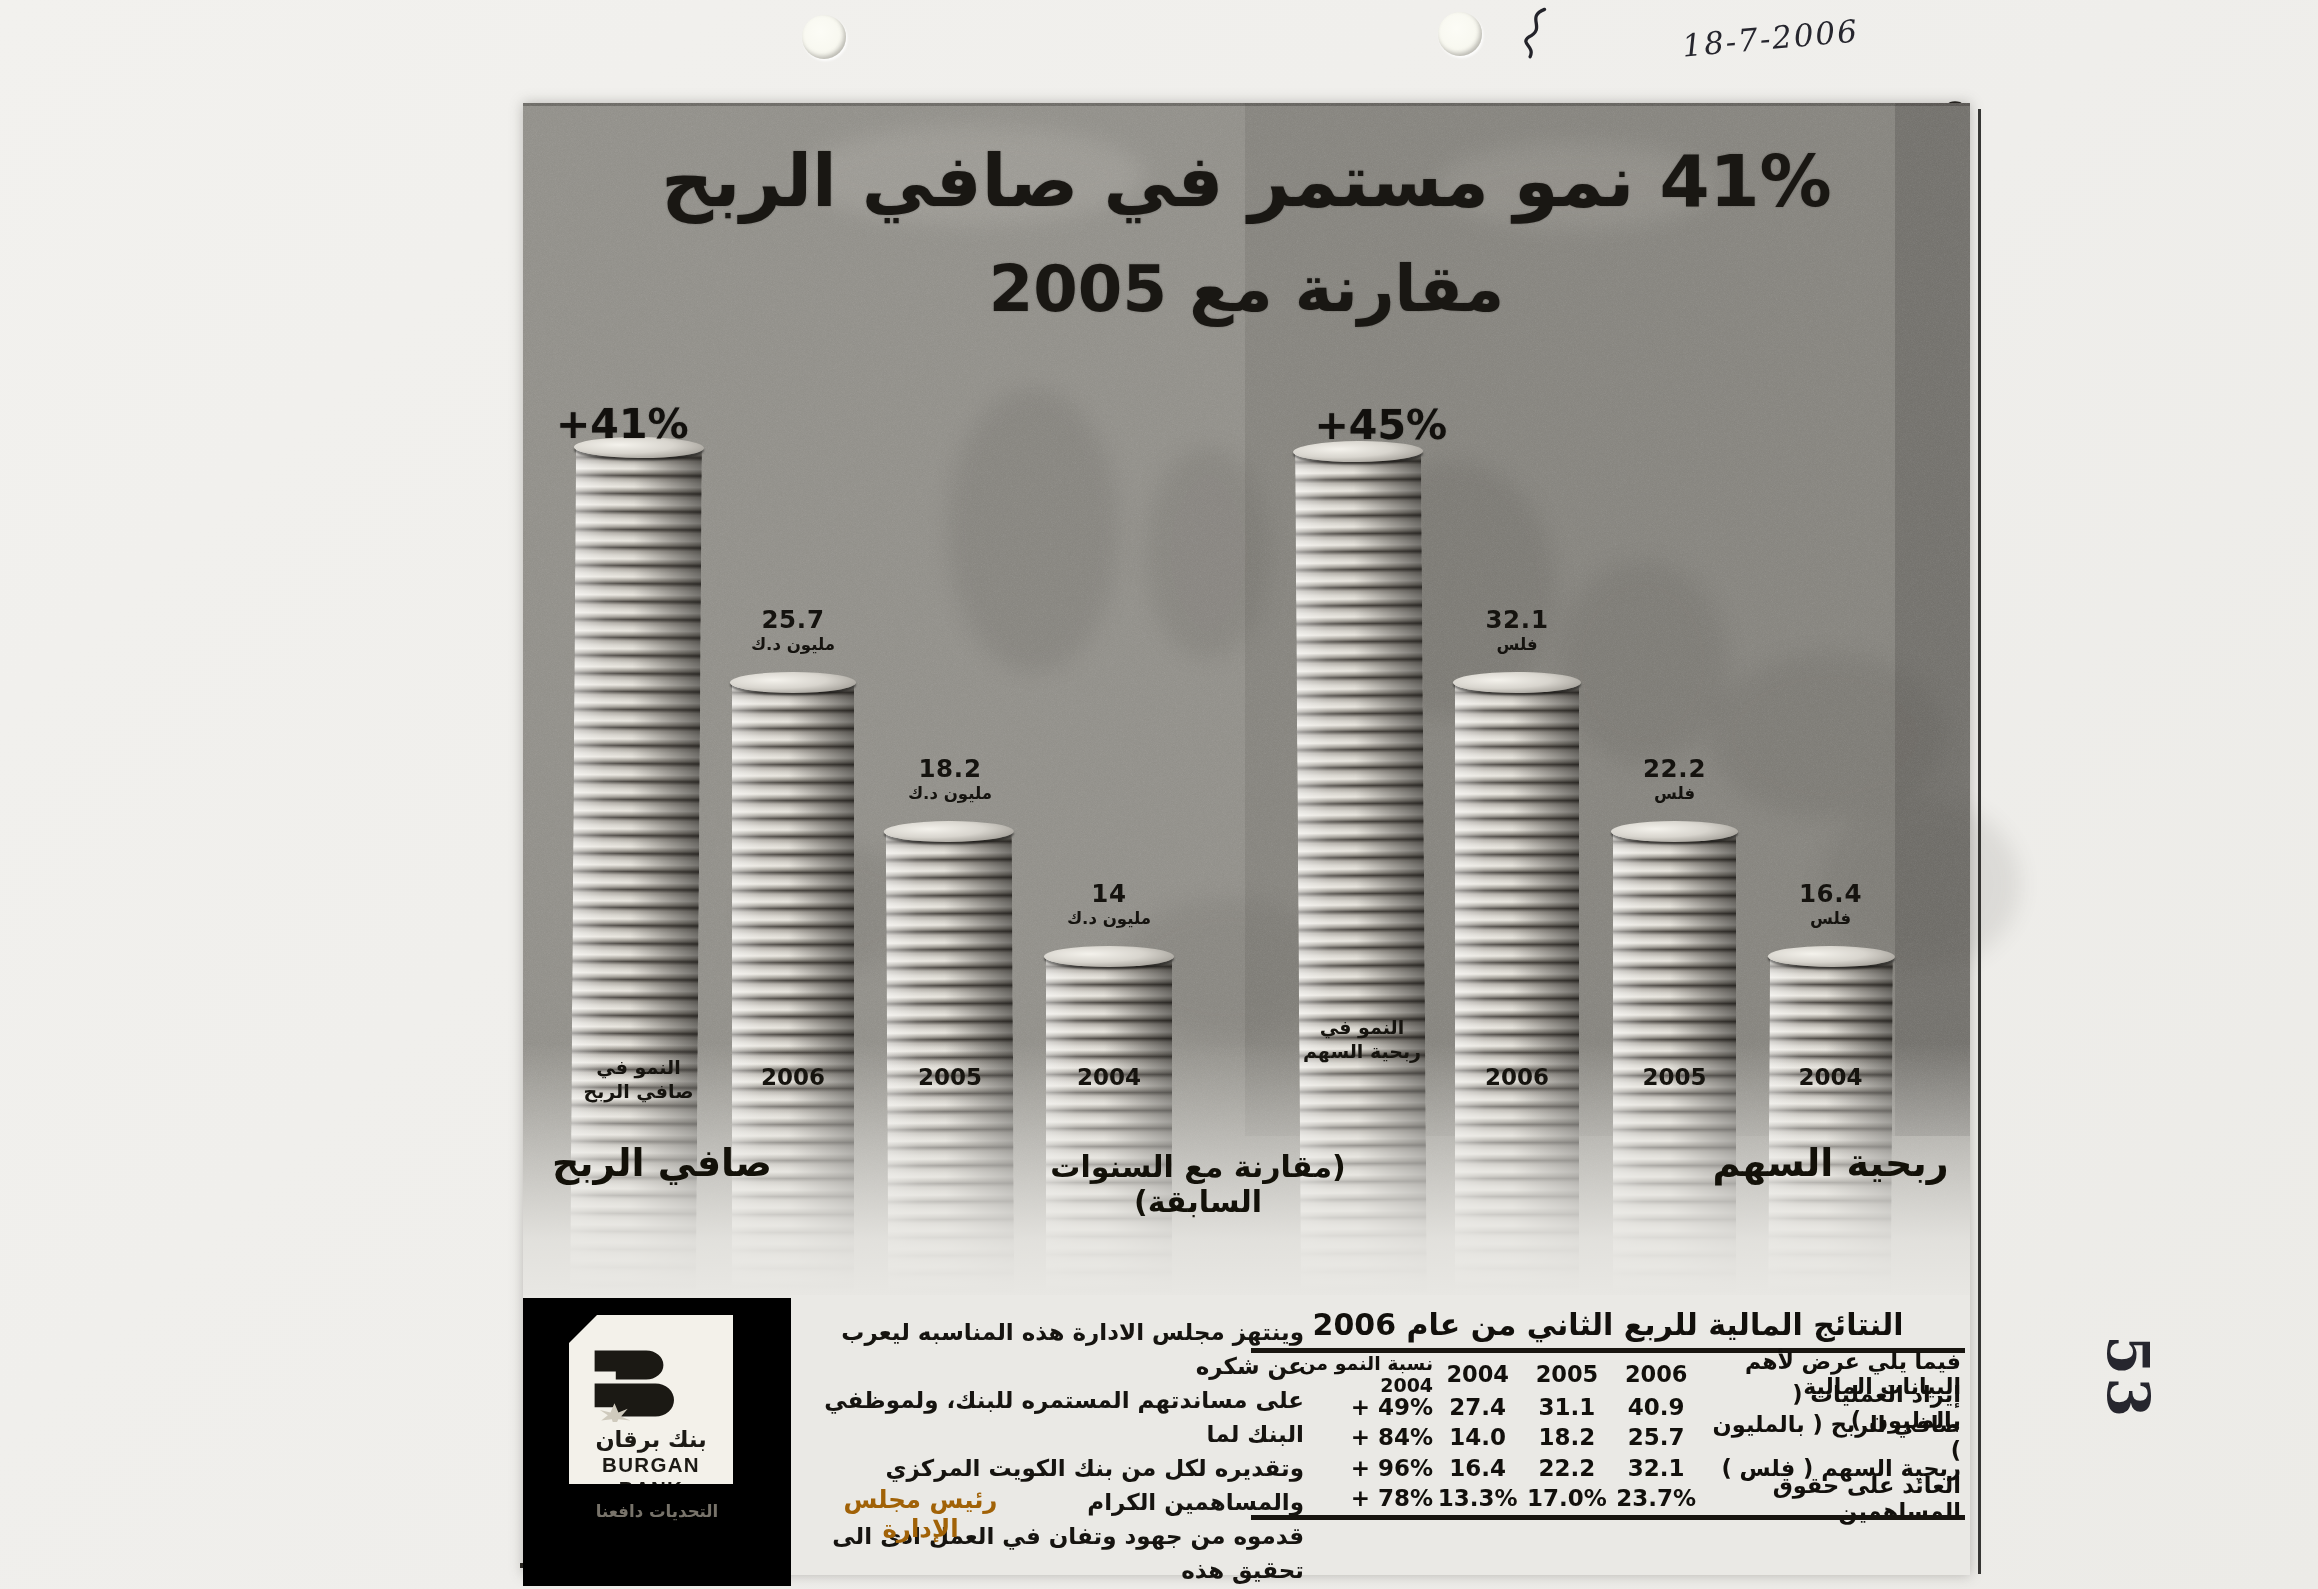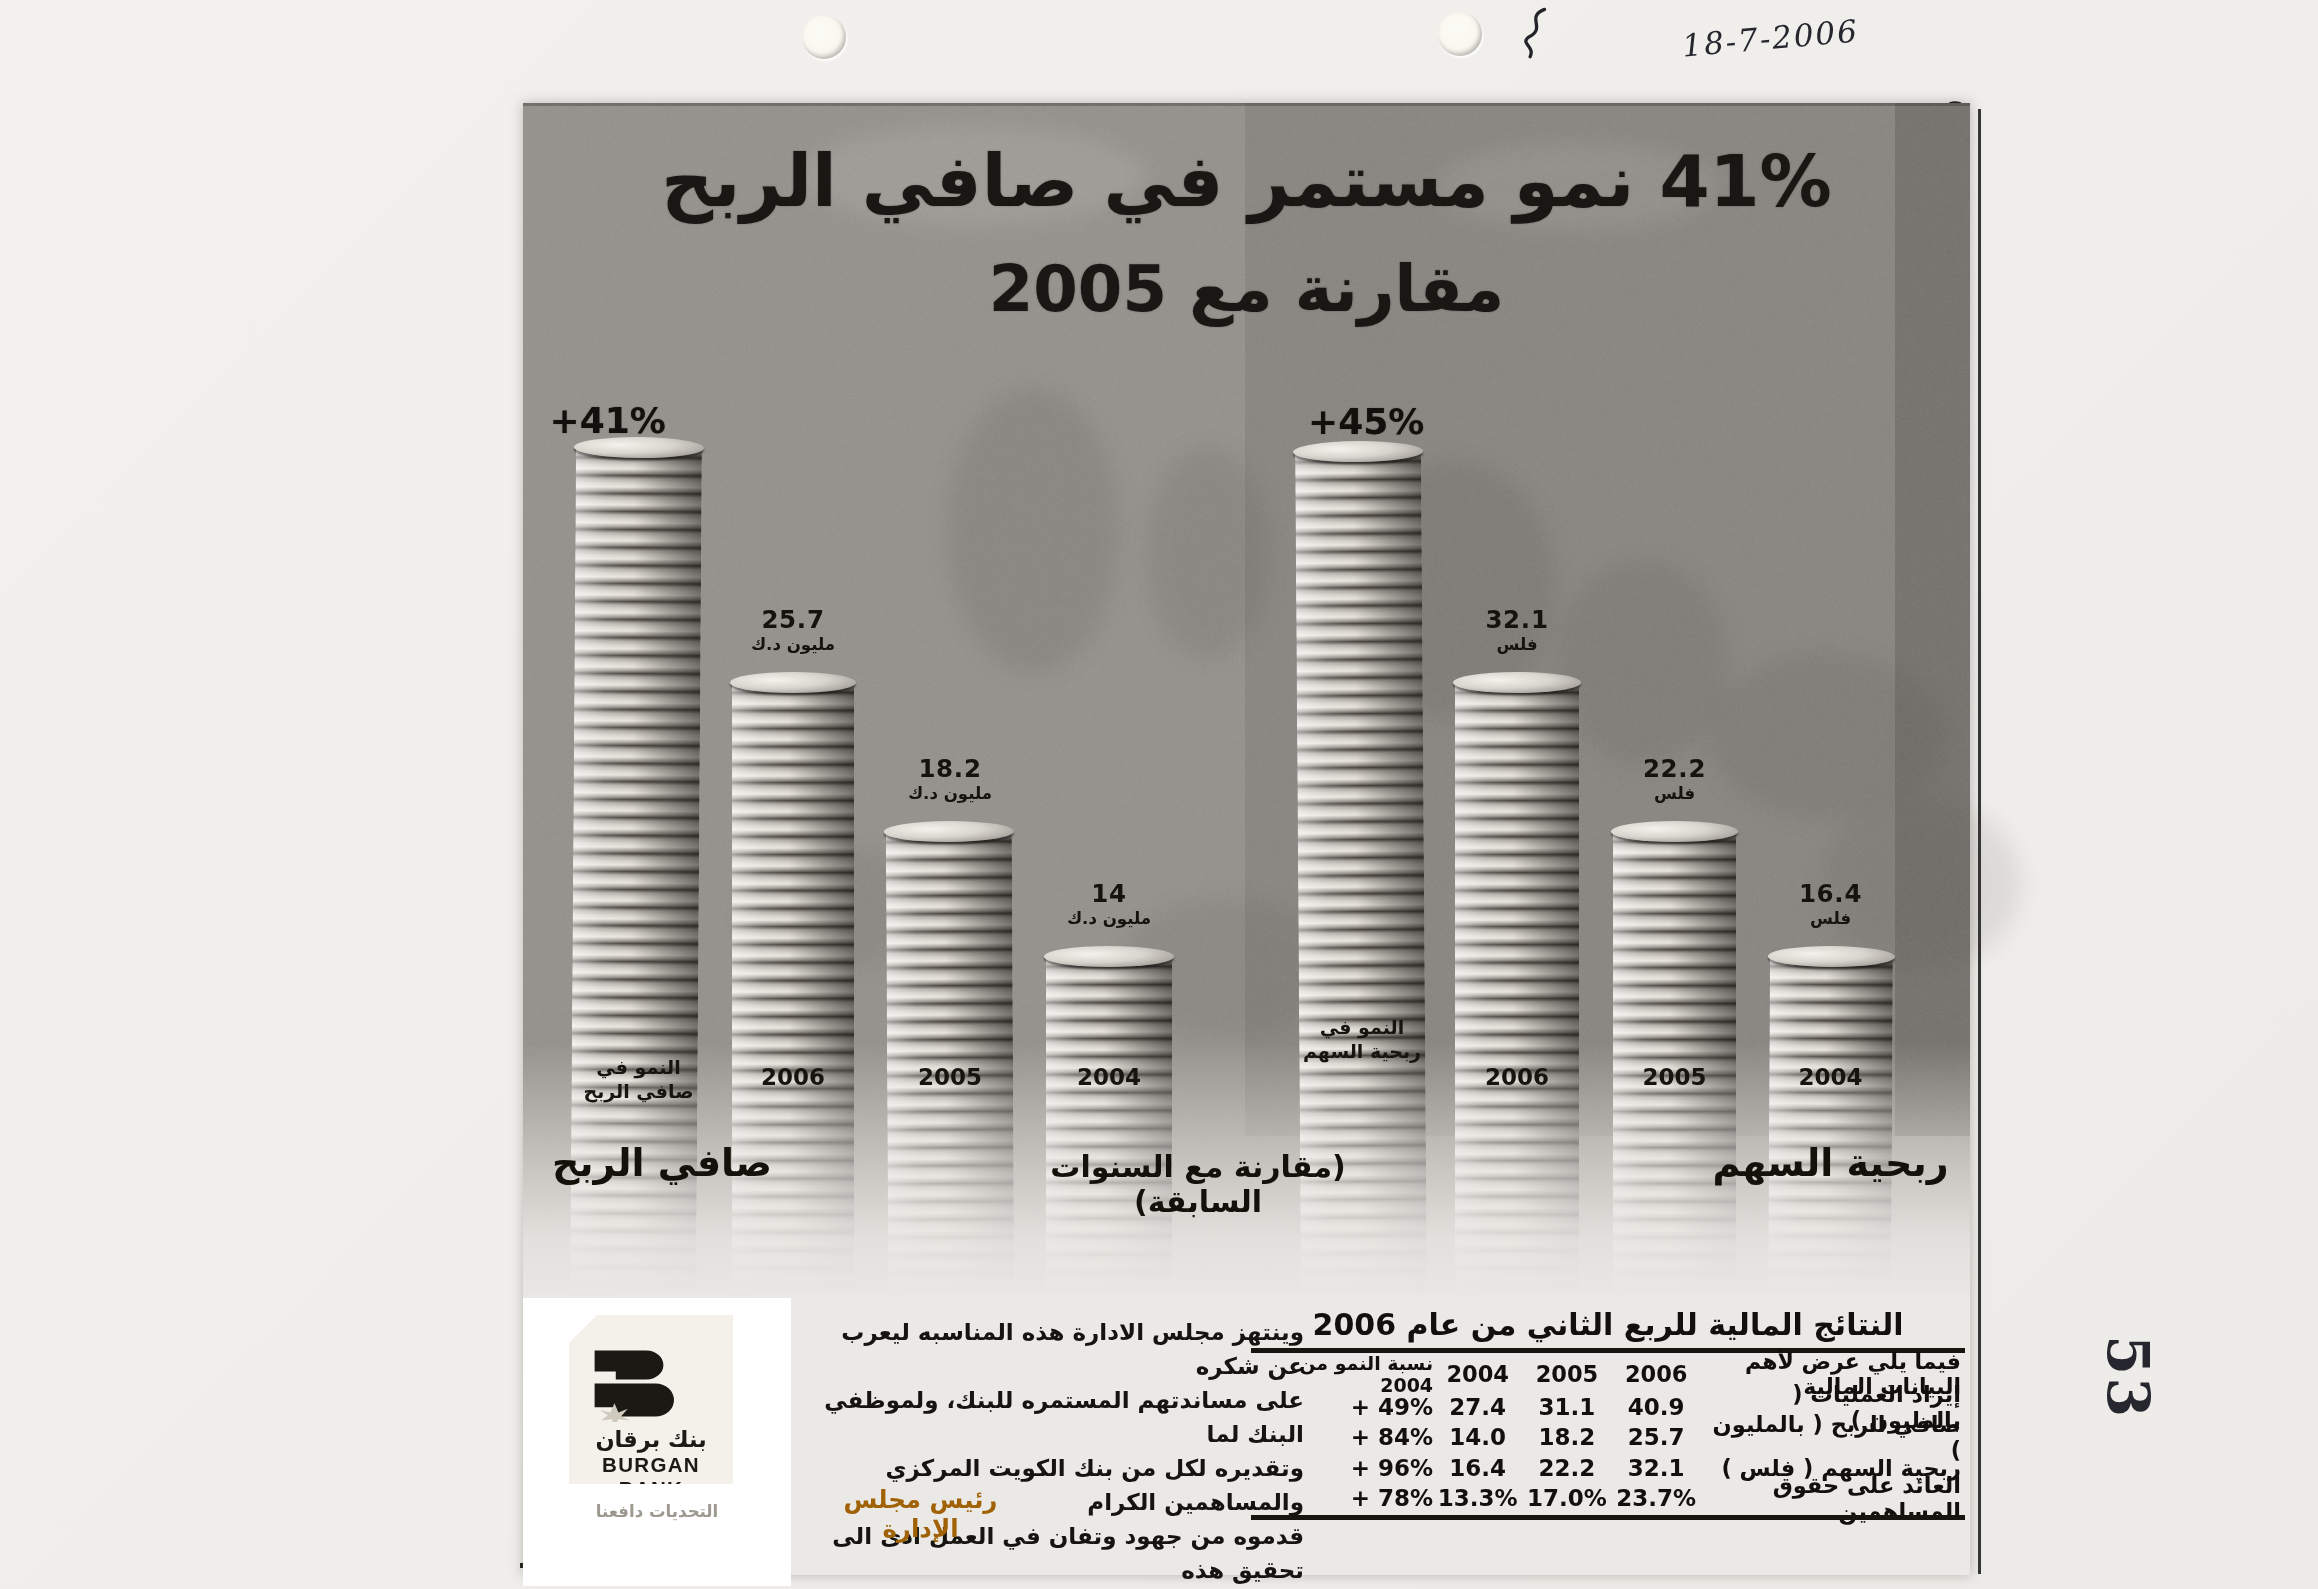--- a/index.html
+++ b/index.html
@@ -50,29 +50,29 @@
     background:radial-gradient(ellipse at 35% 38%,#f4f2ec 0%,#d8d5ce 45%,#86827b 100%);
     box-shadow:0 2.6px 2px rgba(0,0,0,.45);
   }
   .fade-band{
     position:absolute;left:0;width:100%;z-index:4;
     background:linear-gradient(180deg,rgba(232,231,227,0) 0%,rgba(232,231,227,.55) 45%,rgba(232,231,227,.92) 78%,#e8e7e3 100%);
   }
   .bar-label{position:absolute;text-align:center;color:#15130f;font-weight:bold;z-index:5;}
   .bar-label .num{font-size:24.5px;letter-spacing:0.7px;}
   .bar-label .unit{font-size:16.6px;margin-top:1.3px;}
-  .growth-label{position:absolute;text-align:left;color:#12100d;font-weight:bold;font-size:36px;z-index:5;text-shadow:0 0 1.3px rgba(18,16,13,.4);}
+  .growth-label{position:absolute;text-align:right;color:#12100d;font-weight:bold;font-size:41px;z-index:5;text-shadow:0 0 1.3px rgba(18,16,13,.4);}
   .year-label{position:absolute;text-align:center;color:#16140f;font-weight:bold;font-size:23px;z-index:5;}
   .cat-label{position:absolute;text-align:center;color:#16140f;font-weight:bold;font-size:19px;line-height:24px;z-index:5;}
   .axis-title{position:absolute;text-align:center;color:#131109;font-weight:bold;z-index:5;}
   
   .footer{
     position:absolute;left:0;top:1192px;width:1447px;height:280px;background:#eae9e5;z-index:6;
   }
-  .logo-block{position:absolute;left:0;top:3.3px;width:268px;height:288px;background:#ffffff;}
+  .logo-block{position:absolute;left:0;top:3.3px;width:268px;height:288px;background:#000000;}
   .logo-card{
     position:absolute;left:46px;top:16.6px;width:164px;height:169px;background:#f3f1ea;
     clip-path:polygon(28px 0,100% 0,100% 100%,0 100%,0 28px);
   }
   .logo-ar{position:absolute;left:0;width:100%;text-align:center;font-weight:bold;color:#1c1a15;font-size:22.5px;letter-spacing:1.3px;}
   .logo-en{position:absolute;left:0;width:100%;text-align:center;font-weight:bold;color:#1c1a15;font-size:20.5px;letter-spacing:1.3px;font-family:"Liberation Sans",sans-serif;}
   .logo-tagline{position:absolute;left:0;width:100%;text-align:center;color:#8d887d;font-size:16.6px;font-weight:bold;letter-spacing:2.6px;opacity:.85;}
   .paragraph{
     position:absolute;left:291px;top:20px;width:490px;direction:rtl;text-align:right;
     color:#161410;font-size:23px;font-weight:bold;line-height:34px;

